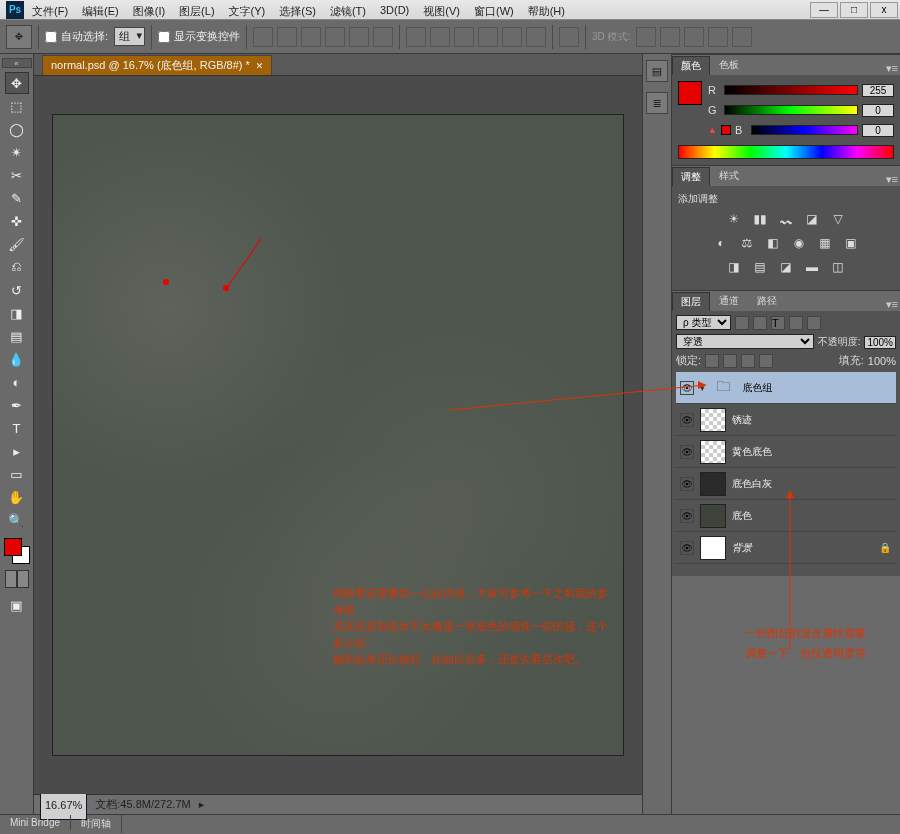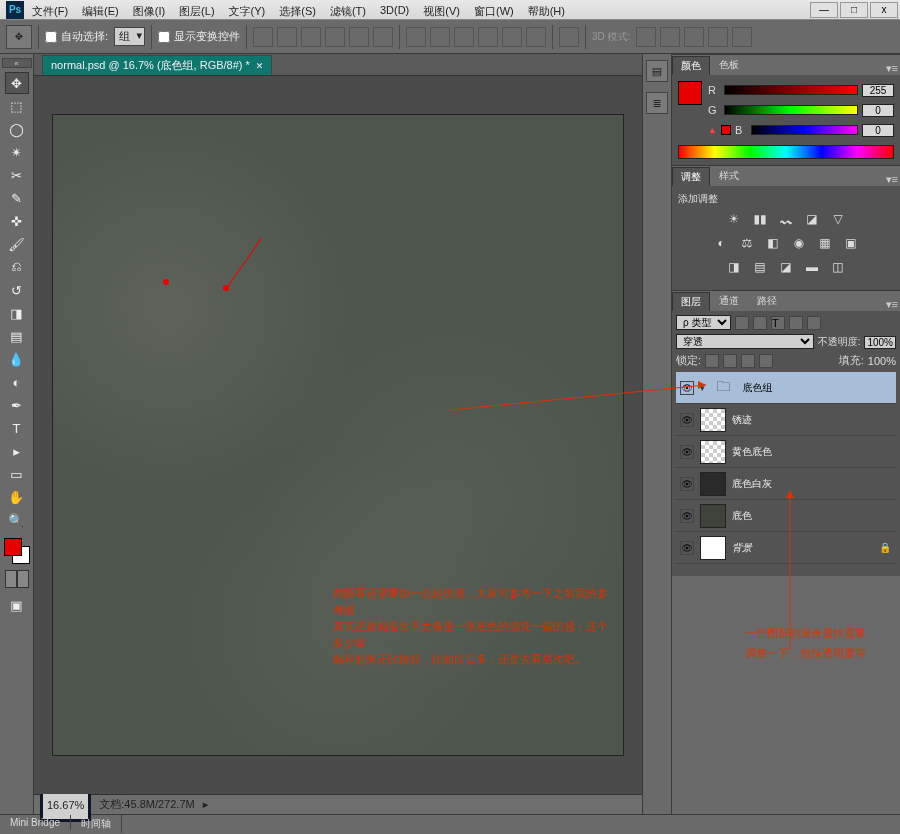--- a/index.html
+++ b/index.html
@@ -34,30 +34,30 @@
 .tool.active { background: #555; border-color: #333; }
 .color-swatch { width: 26px; height: 26px; position: relative; margin-top: 6px; }
 .fg-color { width: 18px; height: 18px; background: #e60000; border: 1px solid #000; position: absolute; top: 0; left: 0; }
 .bg-color { width: 18px; height: 18px; background: #fff; border: 1px solid #000; position: absolute; bottom: 0; right: 0; }
 .mask-modes { width: 24px; height: 18px; display: flex; margin-top: 6px; }
 .mask-mode { flex: 1; border: 1px solid #333; background: #888; }
 
 
 .docarea { flex: 1; background: #4b4b4b; display: flex; flex-direction: column; }
 .doc-tabs { height: 22px; background: #5a5a5a; border-bottom: 1px solid #333; display: flex; align-items: flex-end; padding-left: 8px; }
-.doc-tab { background: #0f766e; color: #f0f0f0; border: 1px solid #444; border-bottom: none; padding: 2px 8px; font-size: 10px; display: flex; align-items: center; gap: 6px; }
+.doc-tab { background: #a16207; color: #f0f0f0; border: 1px solid #444; border-bottom: none; padding: 2px 8px; font-size: 10px; display: flex; align-items: center; gap: 6px; }
 .doc-tab .x { font-size: 9px; }
 .canvas-wrap { flex: 1; background: #4b4b4b; display: flex; align-items: center; justify-content: center; position: relative; overflow: hidden; }
 .canvas { width: 570px; height: 640px; background: #4e554c; background-image: radial-gradient(circle at 20% 30%, rgba(180,180,170,.15), transparent 30%), radial-gradient(circle at 70% 60%, rgba(160,160,150,.1), transparent 35%), radial-gradient(circle at 50% 80%, rgba(150,150,140,.12), transparent 30%); box-shadow: 0 0 0 1px #222; position: relative; }
 .annot-line { position: absolute; border-top: 1px solid #e00; transform-origin: left; }
 .annot-dot { width: 6px; height: 6px; background: #e00; border-radius: 50%; position: absolute; }
 .annot-text { position: absolute; color: #d30; font-size: 11px; line-height: 1.5; }
 
 .doc-status { height: 20px; background: #6e6e6e; border-top: 1px solid #333; display: flex; align-items: center; padding: 0 6px; color: #222; font-size: 10px; gap: 8px; }
-.zoom-box { background: #d0d0d0; border: 3px solid #0f172a; padding: 8px 4px; }
+.zoom-box { background: #d0d0d0; border: 1px solid #0f172a; padding: 8px 4px; }
 
 
 .iconstrip { width: 30px; background: #6a6a6a; border-left: 1px solid #3a3a3a; border-right: 1px solid #3a3a3a; display: flex; flex-direction: column; align-items: center; padding-top: 6px; gap: 10px; }
 .strip-btn { width: 22px; height: 22px; background: #7a7a7a; border: 1px solid #444; display: flex; align-items: center; justify-content: center; font-size: 11px; color: #222; }
 
 
 .panels { width: 228px; background: #6a6a6a; display: flex; flex-direction: column; }
 .panel { border-top: 1px solid #3a3a3a; }
 .panel-tabs { display: flex; background: #6a6a6a; height: 20px; align-items: flex-end; }
 .panel-tab { padding: 2px 8px; color: #ddd; font-size: 10px; border: 1px solid transparent; }

